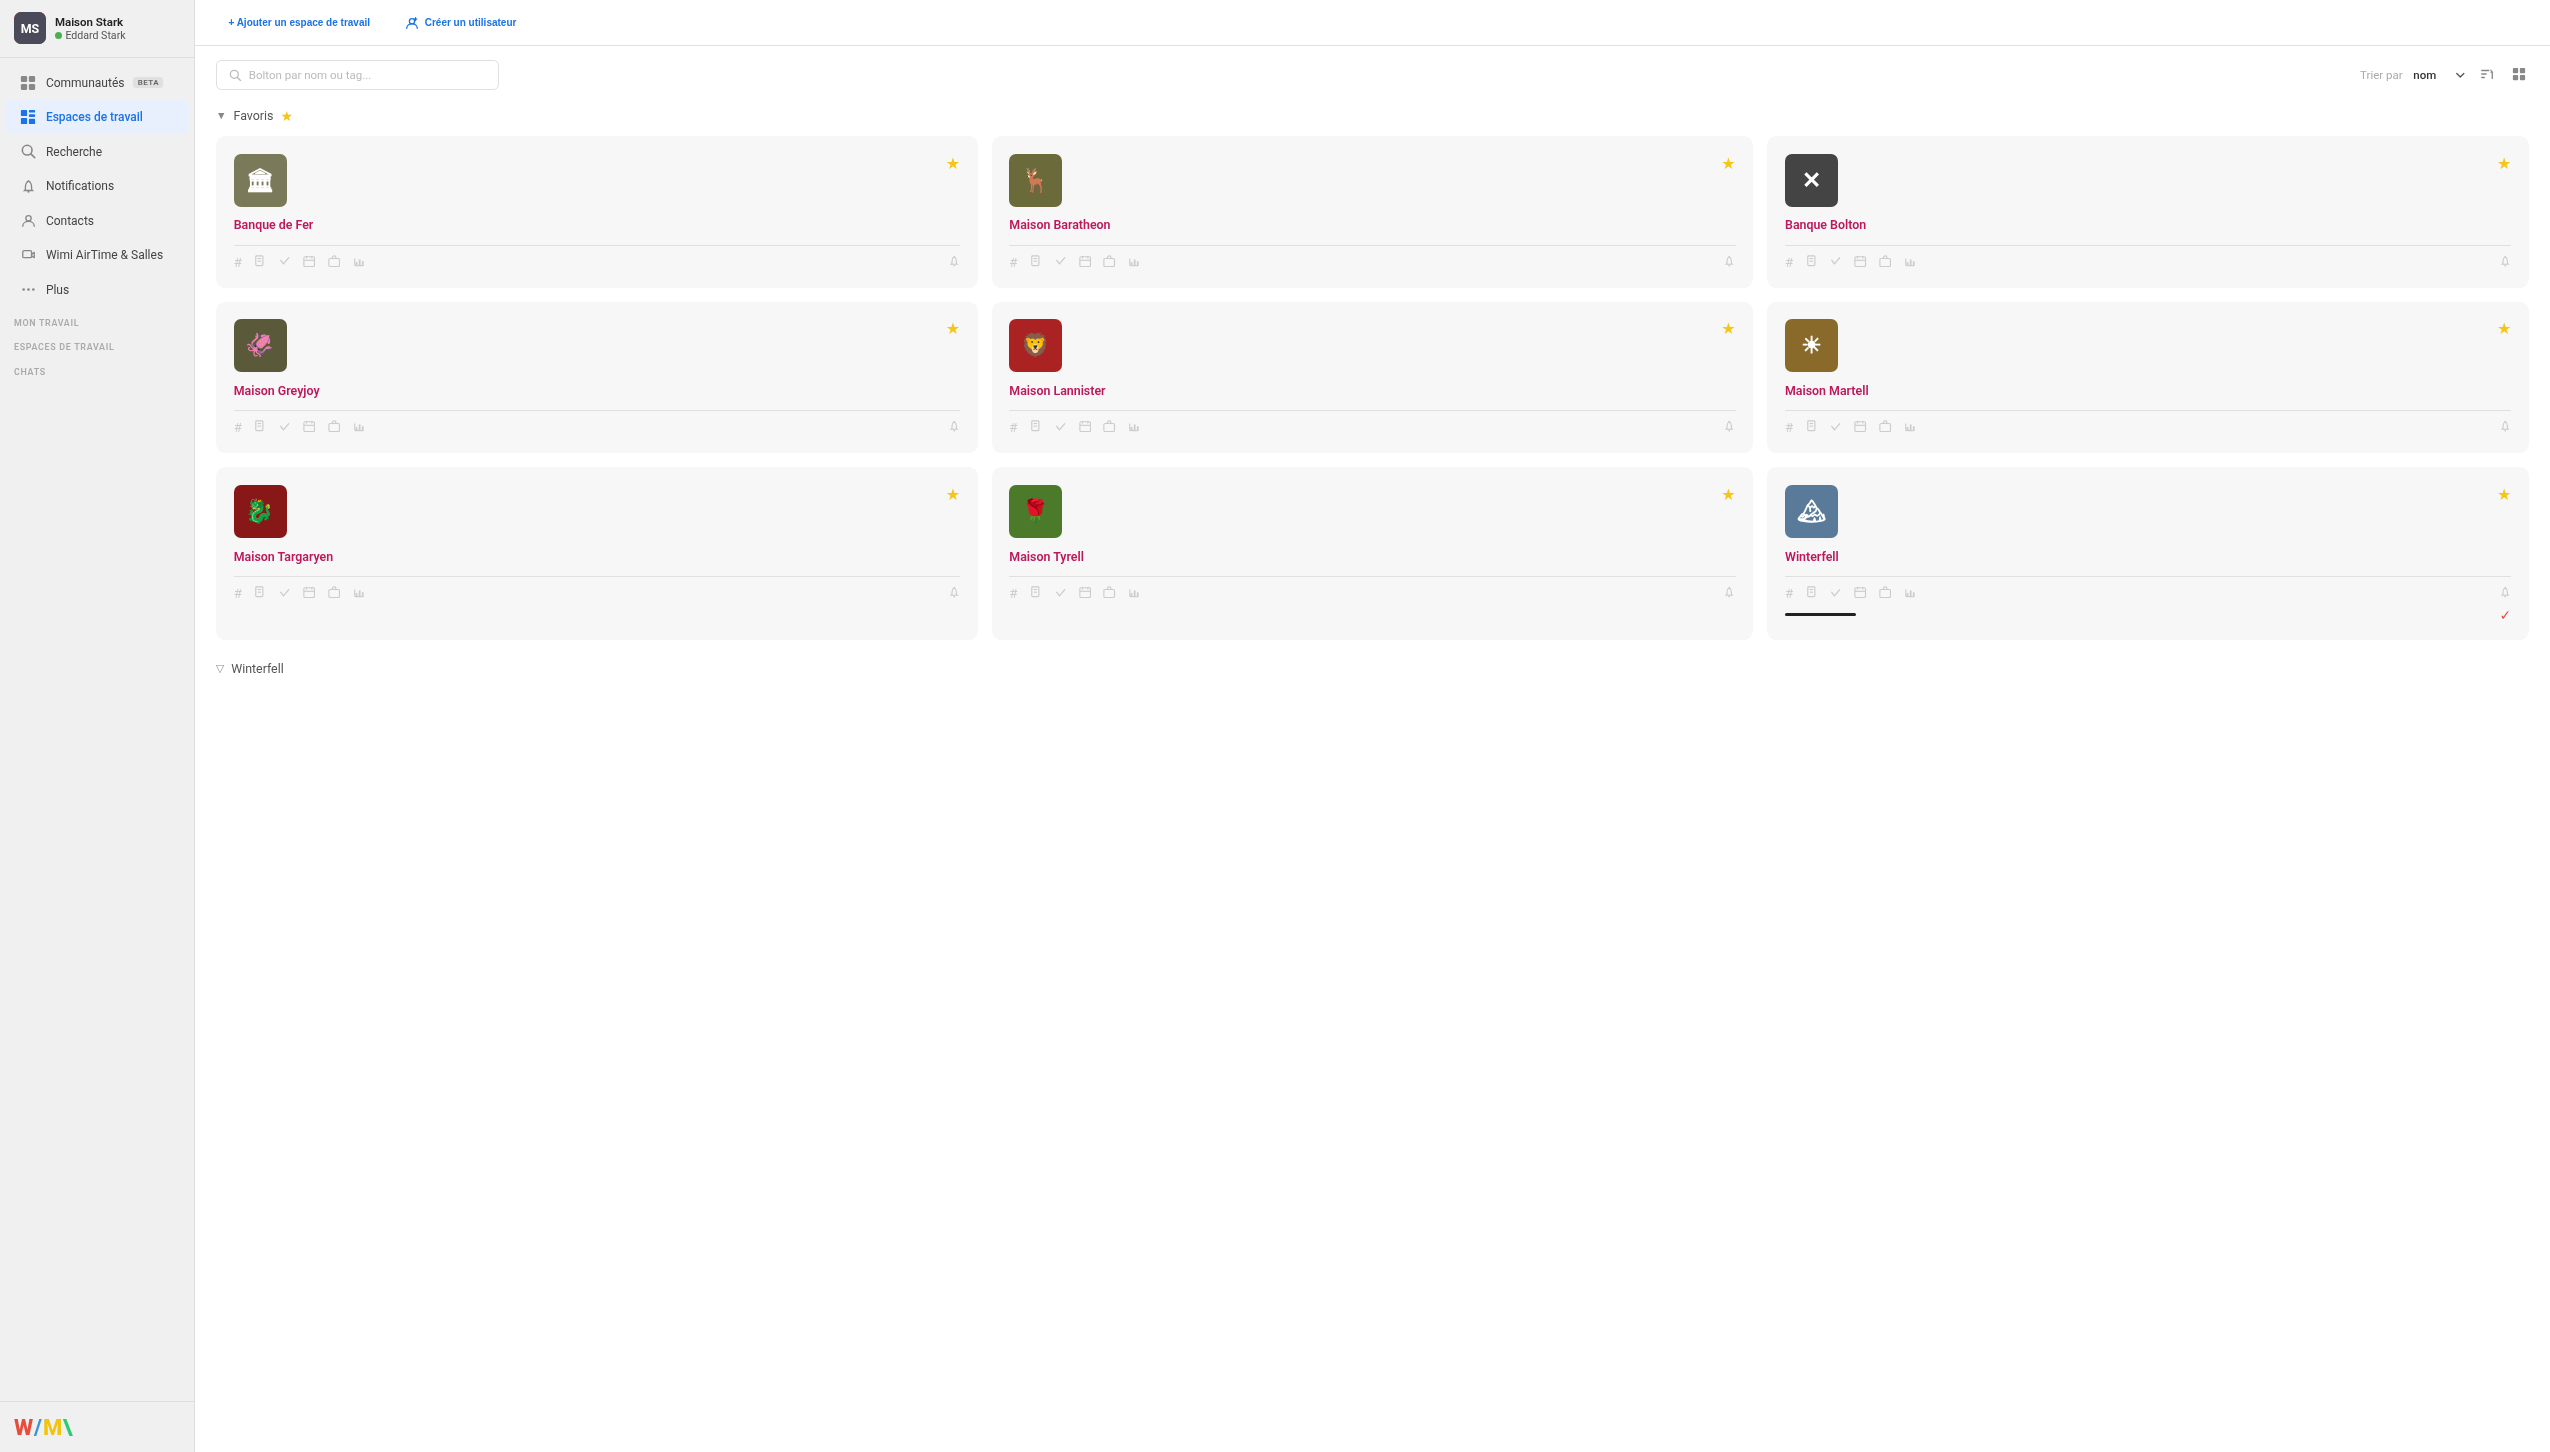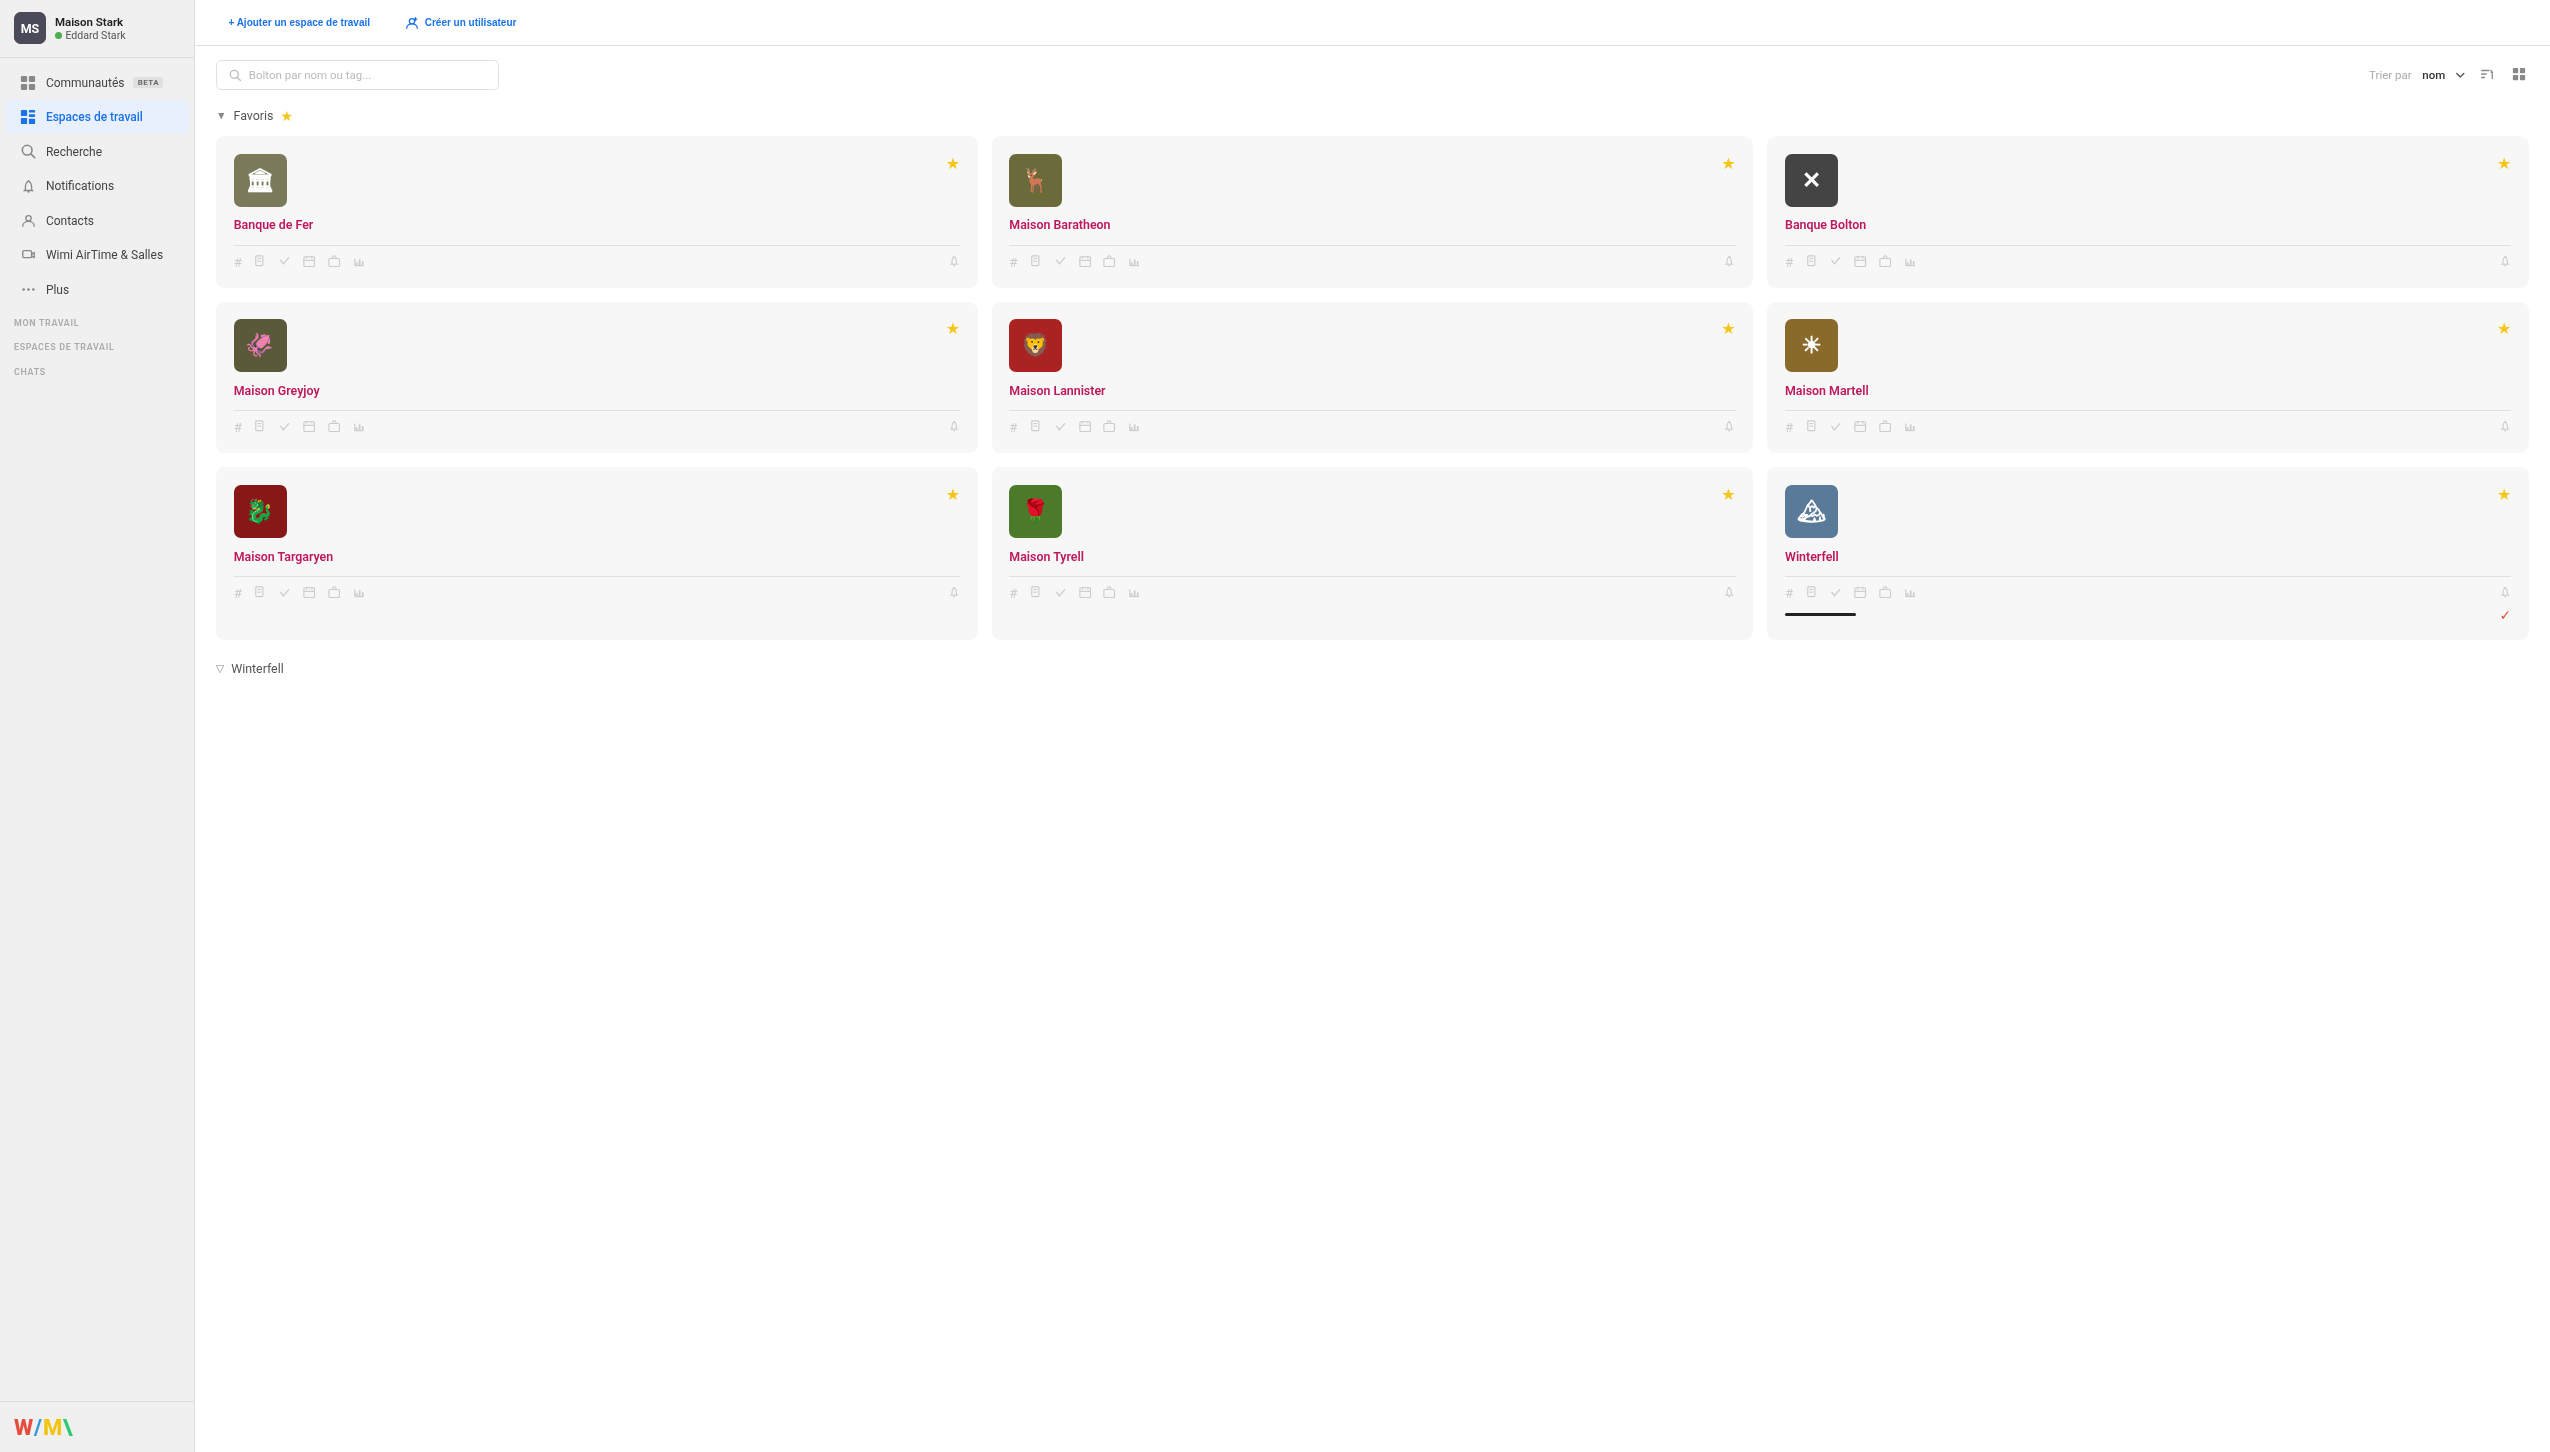--- a/index.html
+++ b/index.html
@@ -154,21 +154,21 @@
       padding: 7px 12.4px;
       border: 0.9px solid #e0e0e0;
       border-radius: 5.3px;
       width: 283px;
       color: #aaa;
       font-size: 11.5px;
       cursor: text;
     }
     .sort-controls { display: flex; align-items: center; gap: 10.6px; }
     .sort-label { color: #aaa; font-size: 11.5px; }
-    .sort-by { display: flex; align-items: center; gap: 10px; color: #333; font-size: 11.5px; cursor: pointer; font-weight: 500; }
+    .sort-by { display: flex; align-items: center; gap: 19px; color: #333; font-size: 11.5px; cursor: pointer; font-weight: 500; }
     .sort-icon-btn { cursor: pointer; color: #666; font-size: 14px; padding: 3.5px; }
     .grid-icon-btn { cursor: pointer; color: #666; font-size: 14px; padding: 3.5px; }
 
     
     .workspace-grid-area { padding: 0 21px 21px; }
     .section-header {
       display: flex;
       align-items: center;
       gap: 7px;
       padding: 7px 0 12.4px;

